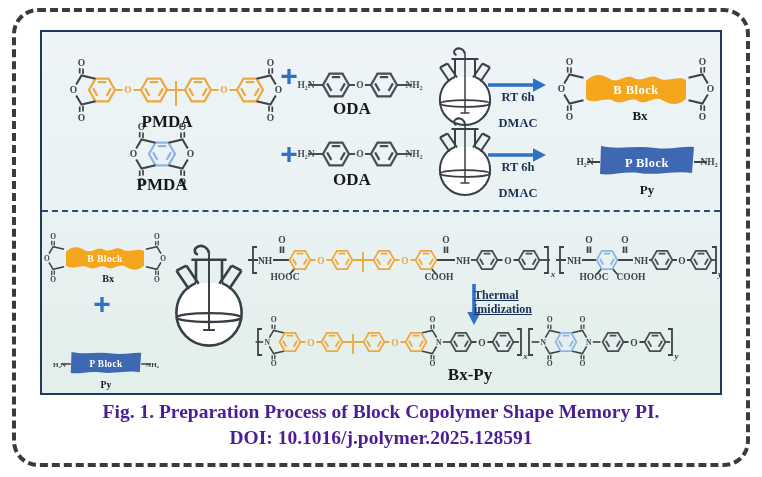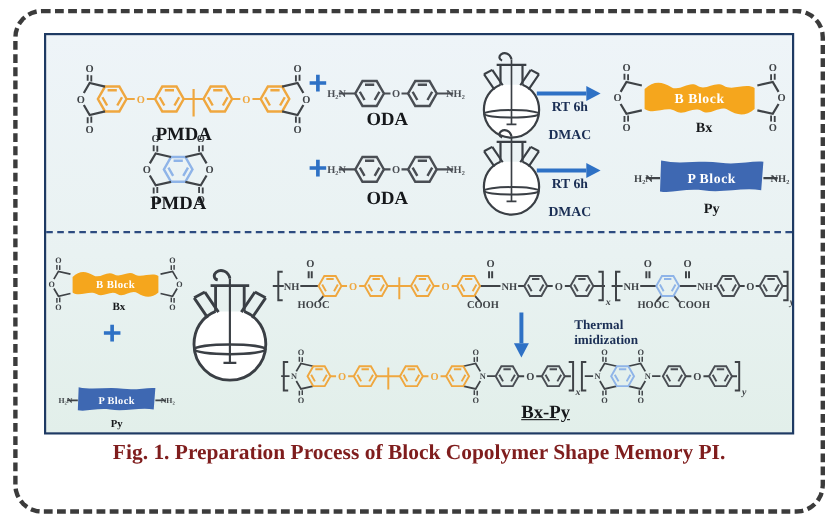--- a/index.html
+++ b/index.html
@@ -10,21 +10,21 @@
   .panel{position:absolute;left:40px;top:30px;width:682px;height:365px;box-sizing:border-box;
          border:2px solid #1E3A63;
          background:linear-gradient(180deg,#EEF4F8 0%,#E9F2F2 55%,#E2EFEA 100%);}
   .divider{position:absolute;left:0;right:0;top:178px;border-top:2px dashed #2C4B80;}
   svg.scheme{position:absolute;left:0;top:0;width:678px;height:361px;}
   .lbl{position:absolute;transform:translate(-50%,-50%);white-space:nowrap;
        font-weight:bold;font-size:17px;color:#16181B;}
   .rxn{color:#1B2F55;font-size:12.5px;margin-top:24px;}
   .plus{color:#2E71C5;font-size:30px;font-weight:bold;font-family:"Liberation Sans",sans-serif;}
   .thermal{transform:none;text-align:left;font-size:12px;line-height:14px;color:#1B2F55;}
-  .caption{position:absolute;left:0;right:0;top:399px;text-align:center;color:#7f1d1d;
+  .caption{position:absolute;left:0;right:0;top:399px;text-align:center;color:#4c1d95;
            font-weight:bold;font-size:19.5px;line-height:26px;font-family:"Liberation Serif",serif;}
   
   .atom{fill:currentColor;font:bold 9.5px "Liberation Serif",serif;text-anchor:middle;stroke:none;}
   .sub{fill:currentColor;font:italic bold 9px "Liberation Serif",serif;text-anchor:middle;stroke:none;}
   .cc{stroke:currentColor;stroke-width:2;fill:none;}
   .cc-s{stroke:currentColor;stroke-width:1.8;fill:none;}
   .br{stroke:currentColor;stroke-width:1.8;fill:none;}
   .blocklabel{fill:#FFFFFF;font:bold 12.5px "Liberation Serif",serif;text-anchor:middle;letter-spacing:.5px;stroke:none;}
   .unitlabel{fill:#16181B;font:bold 13px "Liberation Serif",serif;text-anchor:middle;stroke:none;}
 </style>
@@ -280,23 +280,24 @@
     <div class="lbl" style="left:310px;top:77px;">ODA</div>
     <div class="lbl" style="left:120px;top:153px;">PMDA</div>
     <div class="lbl" style="left:310px;top:148px;">ODA</div>
     <div class="lbl rxn" style="left:476px;top:41px;">RT 6h</div>
     <div class="lbl rxn" style="left:476px;top:67px;">DMAC</div>
     <div class="lbl rxn" style="left:476px;top:111px;">RT 6h</div>
     <div class="lbl rxn" style="left:476px;top:137px;">DMAC</div>
     <div class="lbl plus" style="left:247px;top:44px;">+</div>
     <div class="lbl plus" style="left:247px;top:122px;">+</div>
     <div class="lbl plus" style="left:60px;top:272px;">+</div>
-    <div class="lbl thermal" style="left:480px;top:256px;transform:none;">
+    <div class="lbl thermal" style="left:432px;top:256px;transform:none;text-decoration:underline;">
       <div>Thermal</div>
       <div>imidization</div>
     </div>
-    <div class="lbl" style="left:454px;top:343px;text-decoration:underline;">Bx-Py</div>
+    <div class="lbl" style="left:428px;top:343px;">Bx-Py</div>
   </div>
 
   <div class="caption">
     <div>Fig. 1. Preparation Process of Block Copolymer Shape Memory PI.</div>
+    <div>DOI: 10.1016/j.polymer.2025.128591</div>
   </div>
 </div>
 
 </body></html>

